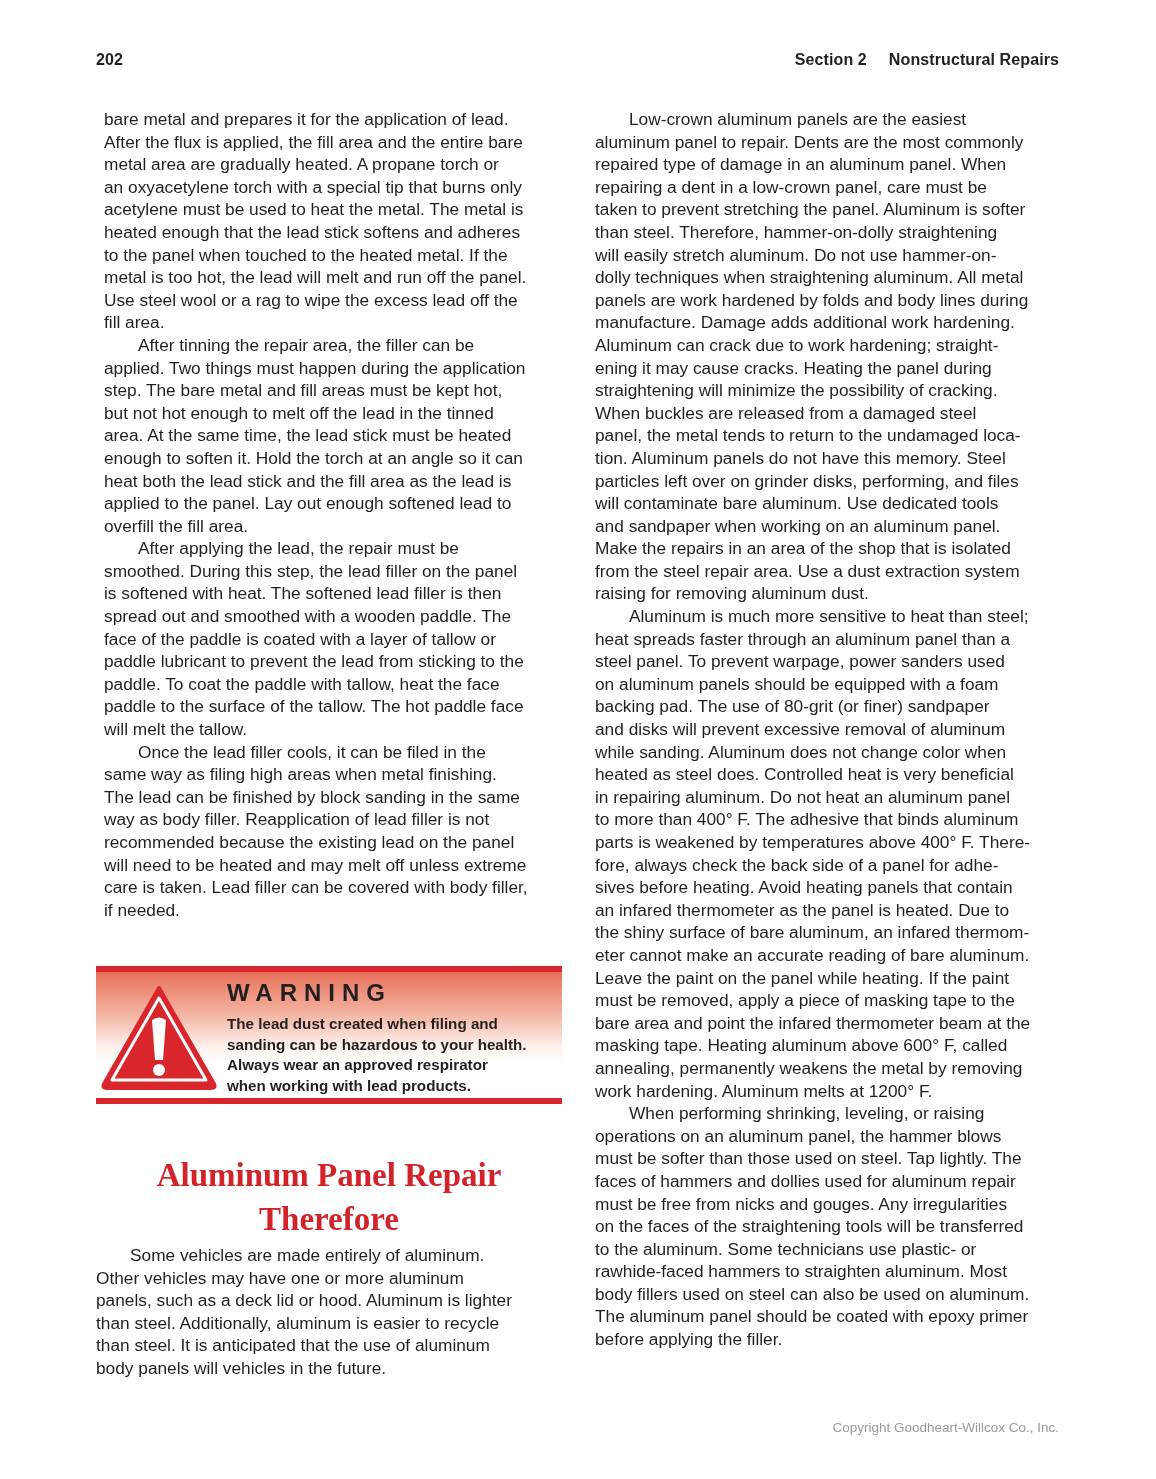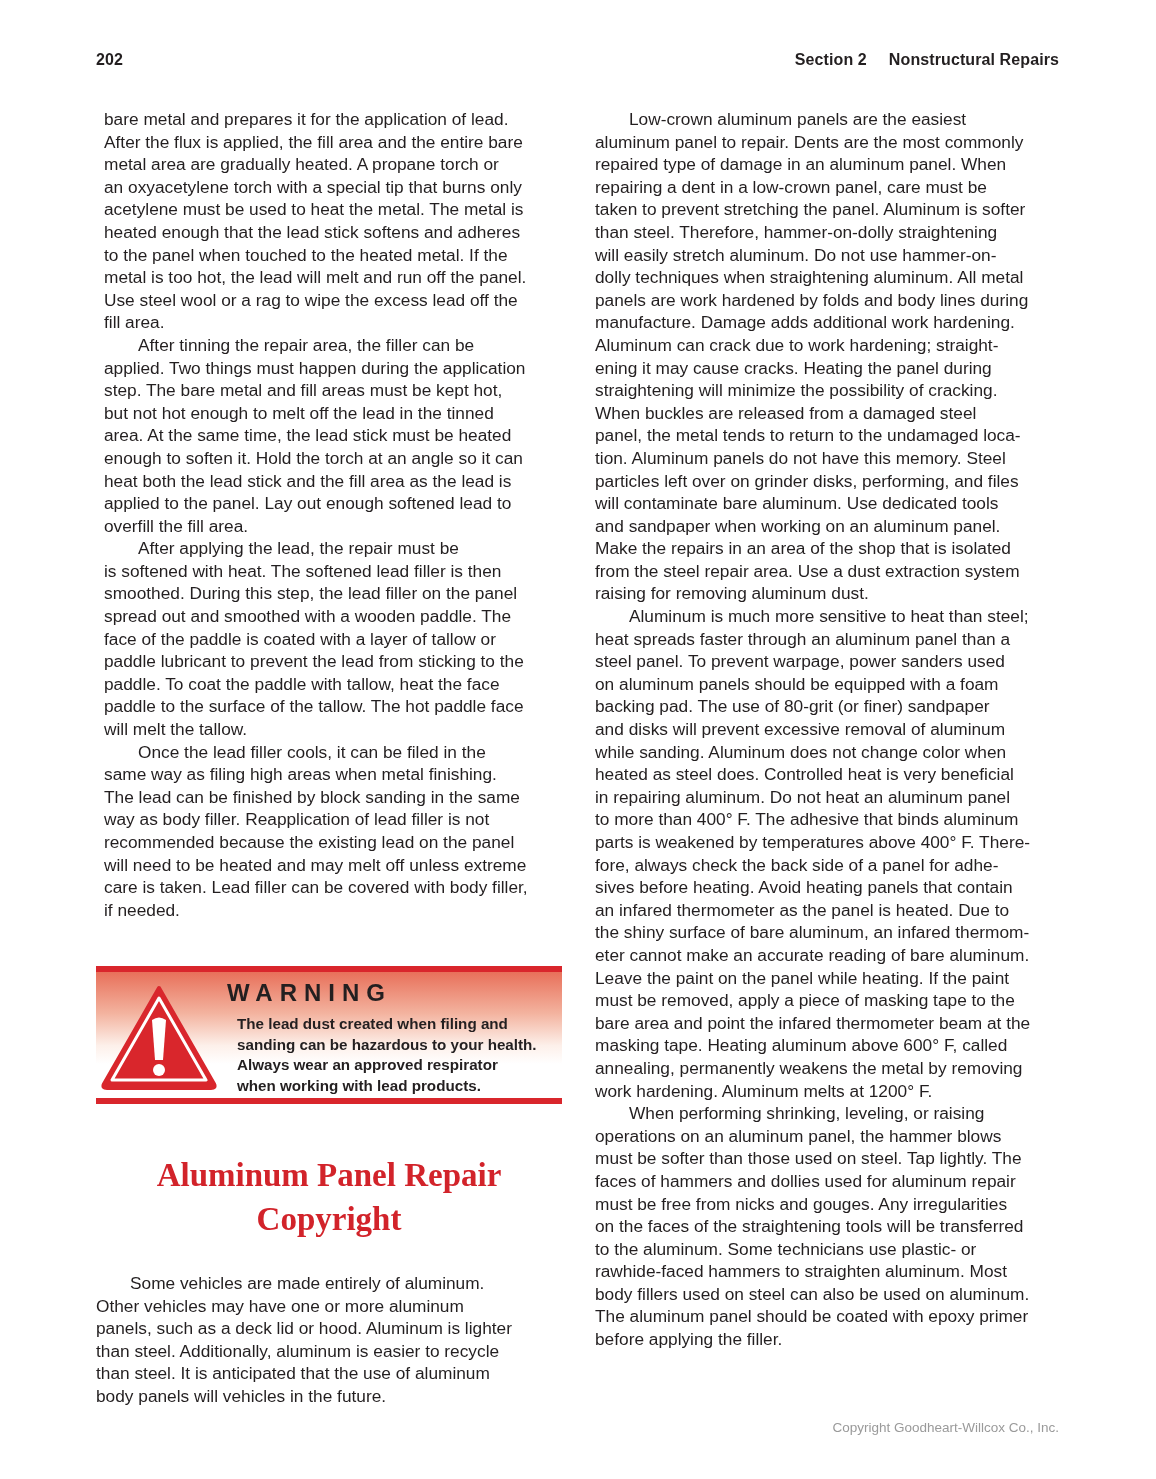--- a/index.html
+++ b/index.html
@@ -12,24 +12,24 @@
   .col-left { left: 88px; width: 468px; margin-left: 16px; }
   .col-right { left: 595px; width: 478px; }
   .line { white-space: nowrap; display: block; }
   .ind { padding-left: 34px; }
   .warning { position: absolute; left: 96px; top: 966px; width: 466px; height: 140px; }
   .warning .bar-top { position: absolute; left: 0; top: 0; width: 100%; height: 6px; background: #d9262c; }
   .warning .bg { position: absolute; left: 0; top: 6px; width: 100%; height: 92px; background: linear-gradient(to bottom, #e8705a 0%, #f3b39f 45%, #fdf0ea 80%, #ffffff 100%); }
   .warning .bar-bottom { position: absolute; left: 0; top: 132px; width: 100%; height: 6px; background: #d9262c; }
   .warning .tri { position: absolute; left: 4px; top: 18px; width: 118px; height: 106px; }
   .warning .title { position: absolute; left: 131px; top: 13px; font-size: 24px; font-weight: bold; letter-spacing: 7px; color: #231f20; }
-  .warning .body { position: absolute; left: 131px; top: 48px; font-size: 15.2px; font-weight: bold; line-height: 20.6px; color: #231f20; margin-left: 10px; }
+  .warning .body { position: absolute; left: 131px; top: 48px; font-size: 15.2px; font-weight: bold; line-height: 20.6px; color: #231f20; }
   .heading { position: absolute; left: 96px; top: 1153px; width: 466px; text-align: center; font-family: "Liberation Serif", "DejaVu Serif", serif; font-weight: bold; font-size: 33px; line-height: 44px; color: #d2232a; }
   .heading .line { white-space: nowrap; }
-  .col-left2 { position: absolute; left: 96px; top: 1244px; width: 468px; font-size: 17.3px; line-height: 22.6px; margin-top: 28px; }
+  .col-left2 { position: absolute; left: 96px; top: 1244px; width: 468px; font-size: 17.3px; line-height: 22.6px; }
   .footer { position: absolute; right: 97px; top: 1420px; font-size: 13.5px; color: #9a9a9a; }
 </style>
 </head>
 <body>
 
 <div class="hdr hdr-left">202</div>
 <div class="hdr hdr-right">
   <span>Section 2</span><span class="gap"></span><span>Nonstructural Repairs</span>
 </div>
 
@@ -47,22 +47,22 @@
     <span class="line ind">After tinning the repair area, the filler can be</span>
     <span class="line">applied. Two things must happen during the application</span>
     <span class="line">step. The bare metal and fill areas must be kept hot,</span>
     <span class="line">but not hot enough to melt off the lead in the tinned</span>
     <span class="line">area. At the same time, the lead stick must be heated</span>
     <span class="line">enough to soften it. Hold the torch at an angle so it can</span>
     <span class="line">heat both the lead stick and the fill area as the lead is</span>
     <span class="line">applied to the panel. Lay out enough softened lead to</span>
     <span class="line">overfill the fill area.</span>
     <span class="line ind">After applying the lead, the repair must be</span>
+    <span class="line">smoothed. During this step, the lead filler on the panel</span>
     <span class="line">is softened with heat. The softened lead filler is then</span>
-    <span class="line">smoothed. During this step, the lead filler on the panel</span>
     <span class="line">spread out and smoothed with a wooden paddle. The</span>
     <span class="line">face of the paddle is coated with a layer of tallow or</span>
     <span class="line">paddle lubricant to prevent the lead from sticking to the</span>
     <span class="line">paddle. To coat the paddle with tallow, heat the face</span>
     <span class="line">paddle to the surface of the tallow. The hot paddle face</span>
     <span class="line">will melt the tallow.</span>
     <span class="line ind">Once the lead filler cools, it can be filed in the</span>
     <span class="line">same way as filing high areas when metal finishing.</span>
     <span class="line">The lead can be finished by block sanding in the same</span>
     <span class="line">way as body filler. Reapplication of lead filler is not</span>
@@ -86,21 +86,21 @@
   <div class="body">
     <span class="line">The lead dust created when filing and</span>
     <span class="line">sanding can be hazardous to your health.</span>
     <span class="line">Always wear an approved respirator</span>
     <span class="line">when working with lead products.</span>
   </div>
 </div>
 
 <div class="heading">
   <span class="line">Aluminum Panel Repair</span>
-  <span class="line">Copyright</span>
+  <span class="line">Therefore</span>
 </div>
 
 <div class="col-left2" id="left-col-2">
     <span class="line ind">Some vehicles are made entirely of aluminum.</span>
     <span class="line">Other vehicles may have one or more aluminum</span>
     <span class="line">panels, such as a deck lid or hood. Aluminum is lighter</span>
     <span class="line">than steel. Additionally, aluminum is easier to recycle</span>
     <span class="line">than steel. It is anticipated that the use of aluminum</span>
     <span class="line">body panels will vehicles in the future.</span>
   </div>

